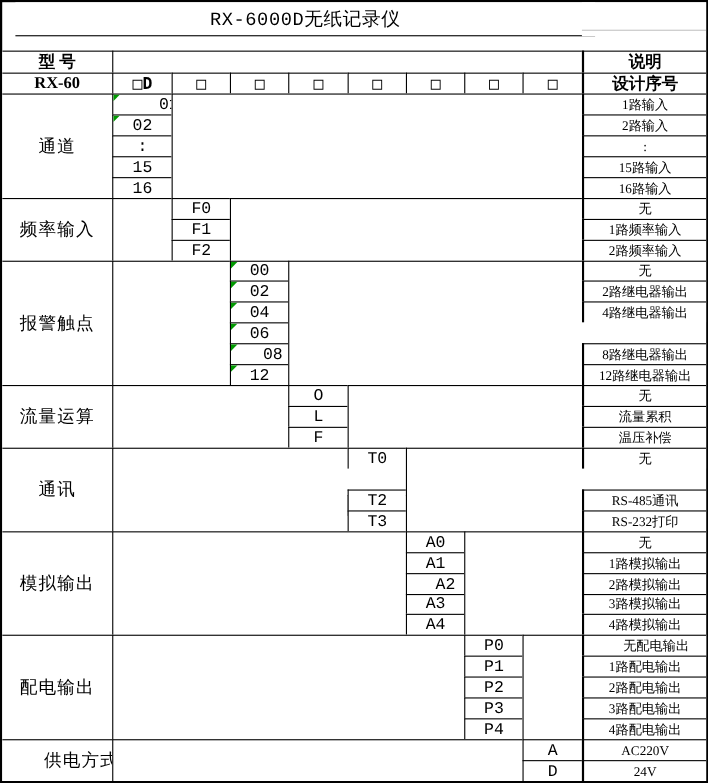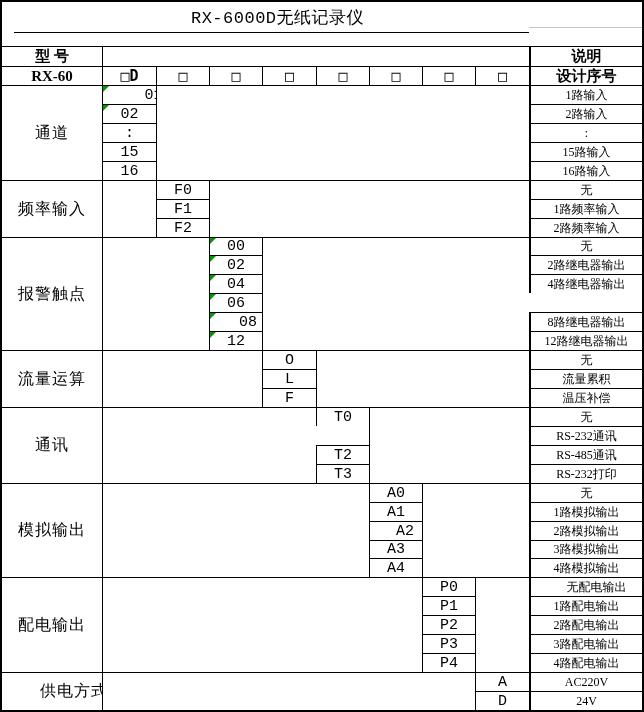--- a/index.html
+++ b/index.html
@@ -101,21 +101,20 @@
     <div class="cell code bt bl" style="left: 260px; top: 367px; width: 54px; height: 19px;">L</div>
     <div class="cell desc bt bl2" style="left: 527px; top: 367px; width: 113px; height: 19px;">流量累积</div>
     <div class="cell code bt bl" style="left: 260px; top: 386px; width: 54px; height: 19px;">F</div>
     <div class="cell desc bt bl2" style="left: 527px; top: 386px; width: 113px; height: 19px;">温压补偿</div>
     <div class="cell bt bl" style="left: 314px; top: 348px; width: 213px; height: 57px;"></div>
     <div class="cell label bt" style="left: 0px; top: 405px; width: 100px; height: 76px;">通讯</div>
     <div class="cell bt bl" style="left: 100px; top: 405px; width: 214px; height: 76px;"></div>
     <div class="cell code bt bl" style="left: 314px; top: 405px; width: 53px; height: 19px;">T0</div>
     <div class="cell desc bt bl2" style="left: 527px; top: 405px; width: 113px; height: 19px;">无</div>
     <div class="cell code bt bl" style="left: 314px; top: 448px; width: 53px; height: 19px;">T1</div>
-    <div class="cell desc bt bl2" style="left: 527px; top: 424px; width: 113px; height: 19px;">RS-232通讯</div>
     <div class="cell code bt bl" style="left: 314px; top: 443px; width: 53px; height: 19px;">T2</div>
     <div class="cell desc bt bl2" style="left: 527px; top: 443px; width: 113px; height: 19px;">RS-485通讯</div>
     <div class="cell code bt bl" style="left: 314px; top: 462px; width: 53px; height: 19px;">T3</div>
     <div class="cell desc bt bl2" style="left: 527px; top: 462px; width: 113px; height: 19px;">RS-232打印</div>
     <div class="cell bt bl" style="left: 367px; top: 405px; width: 160px; height: 76px;"></div>
     <div class="cell label bt" style="left: 0px; top: 481px; width: 100px; height: 94px;">模拟输出</div>
     <div class="cell bt bl" style="left: 100px; top: 481px; width: 267px; height: 94px;"></div>
     <div class="cell code bt bl" style="left: 367px; top: 481px; width: 53px; height: 19px;">A0</div>
     <div class="cell desc bt bl2" style="left: 527px; top: 481px; width: 113px; height: 19px;">无</div>
     <div class="cell code bt bl" style="left: 367px; top: 500px; width: 53px; height: 19px;">A1</div>

